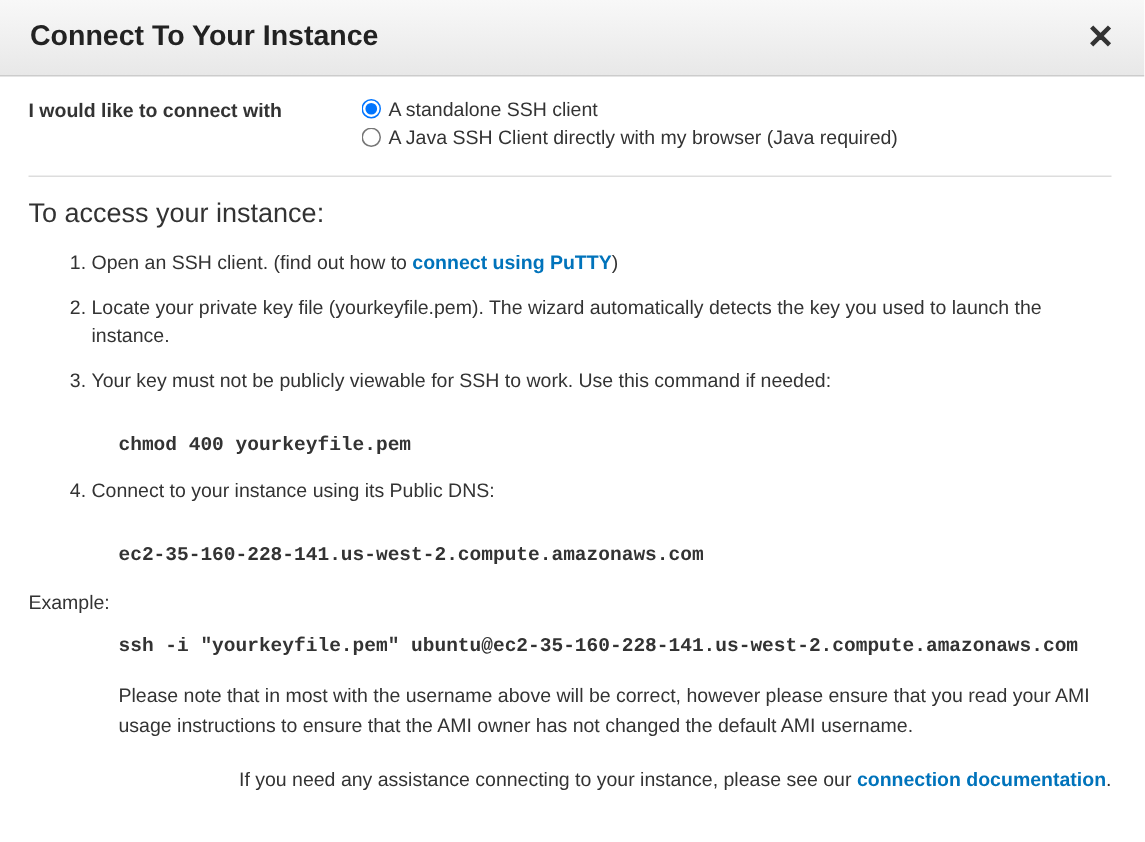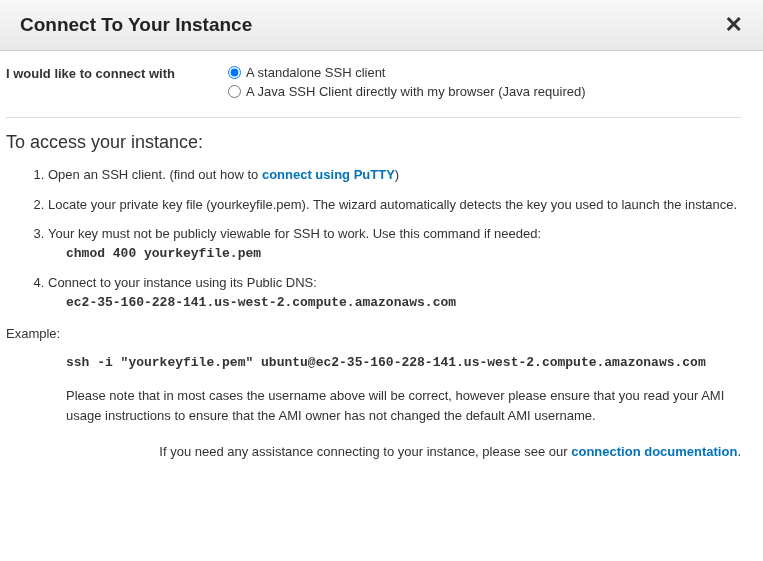--- a/index.html
+++ b/index.html
@@ -17,36 +17,36 @@
       display: flex;
       justify-content: space-between;
       align-items: flex-start;
     }
     .title {
       font-size: 19px;
       font-weight: bold;
       color: #222;
     }
     .close { font-size: 22px; color: #333; cursor: pointer; line-height: 1; font-weight: bold; }
-    .body { padding: 14px 22px 22px 6px; }
+    .body { padding: 14px 22px 22px 19px; }
     .connect-row { display: flex; margin-bottom: 14px; }
     .connect-label { font-weight: bold; font-size: 13px; padding-top: 1px; width: 222px; }
     .radio-group { flex: 1; }
     .radio-item { display: flex; align-items: center; margin-bottom: 4px; font-size: 13px; }
     .radio-item input { margin-right: 5px; }
     .divider { border: none; border-top: 1px solid #ddd; margin: 10px 0 14px 0; }
     .section-heading { font-weight: normal; margin-bottom: 12px; font-size: 18px; }
     ol { padding-left: 42px; margin-bottom: 14px; }
     ol li { margin-bottom: 10px; line-height: 1.5; font-size: 13px; }
     .code {
       font-family: "Courier New", Courier, monospace;
       font-weight: bold;
       font-size: 13px;
       display: block;
-      margin: 0 0 4px 18px;
+      margin: 24px 0 4px 18px;
     }
     a { color: #0073bb; text-decoration: none; font-weight: bold; }
     .example-label { font-weight: normal; margin: 14px 0 14px 0; font-size: 13px; }
     .example-block { margin-left: 60px; }
     .example-code {
       font-family: "Courier New", Courier, monospace;
       font-weight: bold;
       font-size: 13px;
       display: block;
       margin-bottom: 16px;
@@ -94,20 +94,20 @@
     <li>
       <span>Connect to your instance using its Public DNS:</span>
       <span class="code">ec2-35-160-228-141.us-west-2.compute.amazonaws.com</span>
     </li>
   </ol>
 
   <div class="example-label">Example:</div>
 
   <div class="example-block">
     <span class="example-code">ssh -i "yourkeyfile.pem" ubuntu@ec2-35-160-228-141.us-west-2.compute.amazonaws.com</span>
-    <div class="note">Please note that in most cases the username above will be correct, however please ensure that you read your AMI usage instructions to ensure that the AMI owner has not changed the default AMI username.</div>
+    <div class="note">Please note that in most with the username above will be correct, however please ensure that you read your AMI usage instructions to ensure that the AMI owner has not changed the default AMI username.</div>
   </div>
 
   <div class="footer">
     <span>If you need any assistance connecting to your instance, please see our </span><a href="#">connection documentation</a><span>.</span>
   </div>
 
 </div>
 
 </body></html>

